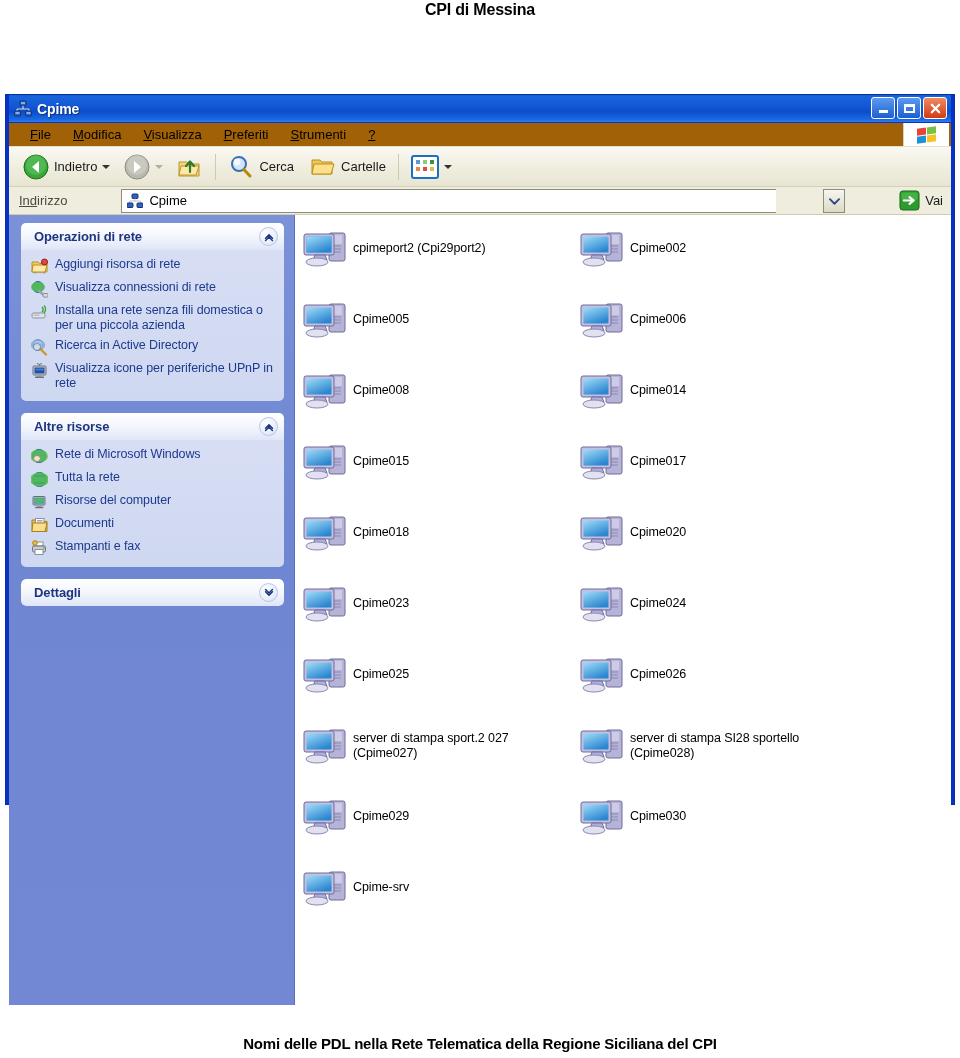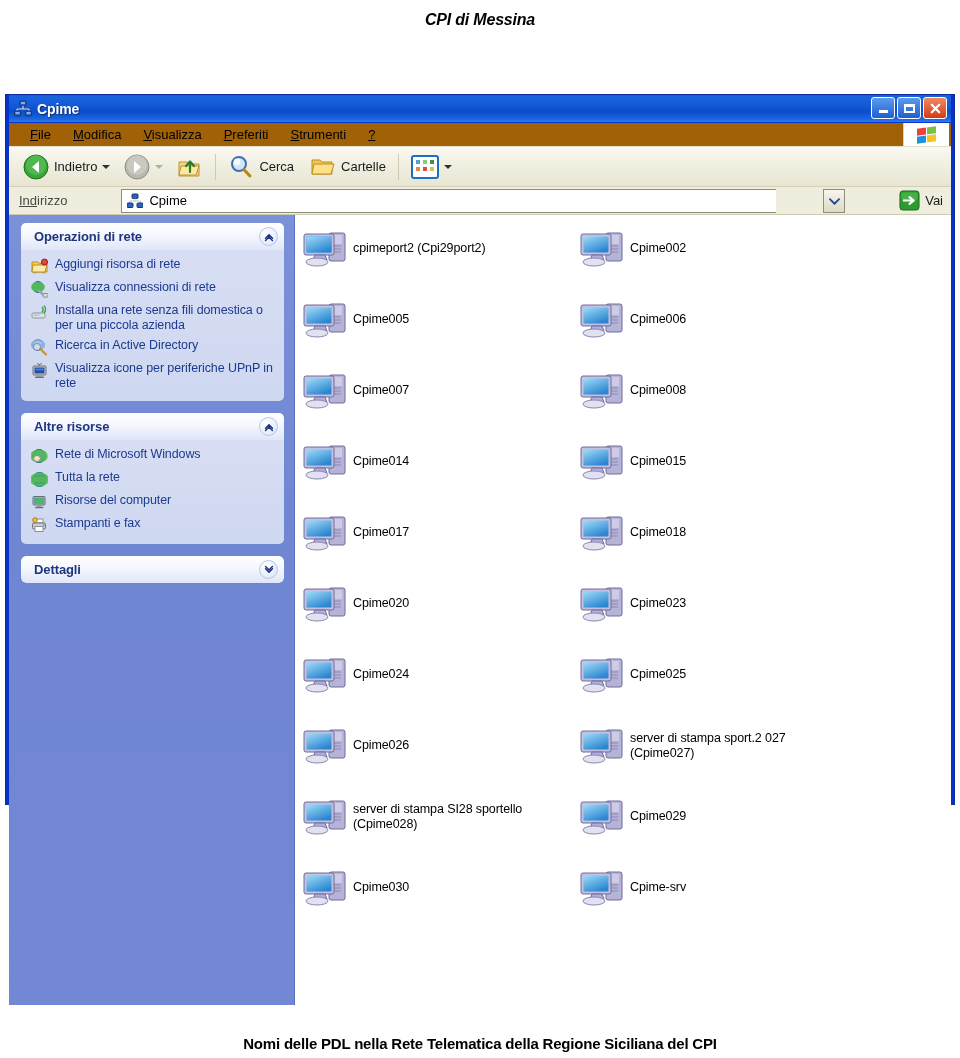--- a/index.html
+++ b/index.html
@@ -9,23 +9,22 @@
     font-family: "Liberation Sans", sans-serif;
     overflow: hidden;
   }
   .page { position: relative; width: 960px; height: 1058px; }
 
   
   .doc-title {
     position: absolute; top: 0; left: 0; width: 960px;
     text-align: center;
     font-size: 16px; font-weight: bold; color: #000;
-    padding-top: 11px;
+    padding-top: 1px;
     letter-spacing: -0.2px;
-    font-style: italic;
   }
   .doc-caption {
     position: absolute; top: 1035px; left: 0; width: 960px;
     text-align: center;
     font-size: 15px; font-weight: bold; color: #000;
     letter-spacing: -0.2px;
   }
 
   
   .window {
@@ -463,20 +462,31 @@
               <span class="panel-ico">
                 <svg viewBox="0 0 17 17" width="17" height="17">
                   <rect x="2" y="2.5" width="12" height="8.5" rx="1" fill="#b9c0ca" stroke="#6b7078"></rect>
                   <rect x="3.2" y="3.7" width="9.6" height="6" fill="#2f8fd8"></rect>
                   <path d="M3.2 6.7 h9.6 M8 3.7 a5 3 0 0 1 0 6 a5 3 0 0 1 0 -6" fill="#57c04a" opacity=".8"></path>
                   <rect x="6" y="11" width="4.5" height="1.8" fill="#9aa0a8"></rect>
                   <rect x="4" y="12.8" width="8.5" height="1.5" rx=".7" fill="#6b7078"></rect>
                 </svg>
               </span>
               <span class="panel-link">Risorse del computer</span>
+            </div>
+            <div class="panel-row">
+              <span class="panel-ico">
+                <svg viewBox="0 0 17 17" width="17" height="17">
+                  <path d="M1 3 h6 l1.3 1.4 H16 V14.5 H1 Z" fill="#e8bf55" stroke="#a8811c"></path>
+                  <rect x="4.5" y="1.5" width="8.5" height="9" fill="#ffffff" stroke="#8b9198"></rect>
+                  <path d="M6 3.5 h5.5 M6 5 h5.5 M6 6.5 h4" stroke="#8b9198" stroke-width=".8"></path>
+                  <path d="M1.8 6 h14.2 l-2 8.5 H1 Z" fill="#fbdd8e" stroke="#a8811c"></path>
+                </svg>
+              </span>
+              <span class="panel-link">Documenti</span>
             </div>
             <div class="panel-row">
               <span class="panel-ico">
                 <svg viewBox="0 0 17 17" width="17" height="17">
                   <rect x="3" y="2" width="9" height="4" fill="#ffffff" stroke="#8b9198"></rect>
                   <rect x="1.5" y="6" width="13" height="6" rx="1.4" fill="#c9cdd4" stroke="#6b7078"></rect>
                   <rect x="4" y="9.5" width="8" height="5" fill="#ffffff" stroke="#8b9198"></rect>
                   <circle cx="12.8" cy="8" r="1" fill="#5ec05e"></circle>
                   <circle cx="4" cy="3" r="2.3" fill="#f0c23a" stroke="#a8811c"></circle>
                 </svg>
@@ -543,26 +553,20 @@
           <div class="grid-item">
             <span class="item-ico"><svg viewBox="0 0 44 40" width="44" height="40">
                   <use href="#cpu"></use>
                 </svg></span>
             <span class="item-label">Cpime006</span>
           </div>
           <div class="grid-item">
             <span class="item-ico"><svg viewBox="0 0 44 40" width="44" height="40">
                   <use href="#cpu"></use>
                 </svg></span>
-            <span class="item-label">Cpime007</span>
-          </div>
-          <div class="grid-item">
-            <span class="item-ico"><svg viewBox="0 0 44 40" width="44" height="40">
-                  <use href="#cpu"></use>
-                </svg></span>
             <span class="item-label">Cpime008</span>
           </div>
           <div class="grid-item">
             <span class="item-ico"><svg viewBox="0 0 44 40" width="44" height="40">
                   <use href="#cpu"></use>
                 </svg></span>
             <span class="item-label">Cpime014</span>
           </div>
           <div class="grid-item">
             <span class="item-ico"><svg viewBox="0 0 44 40" width="44" height="40">

